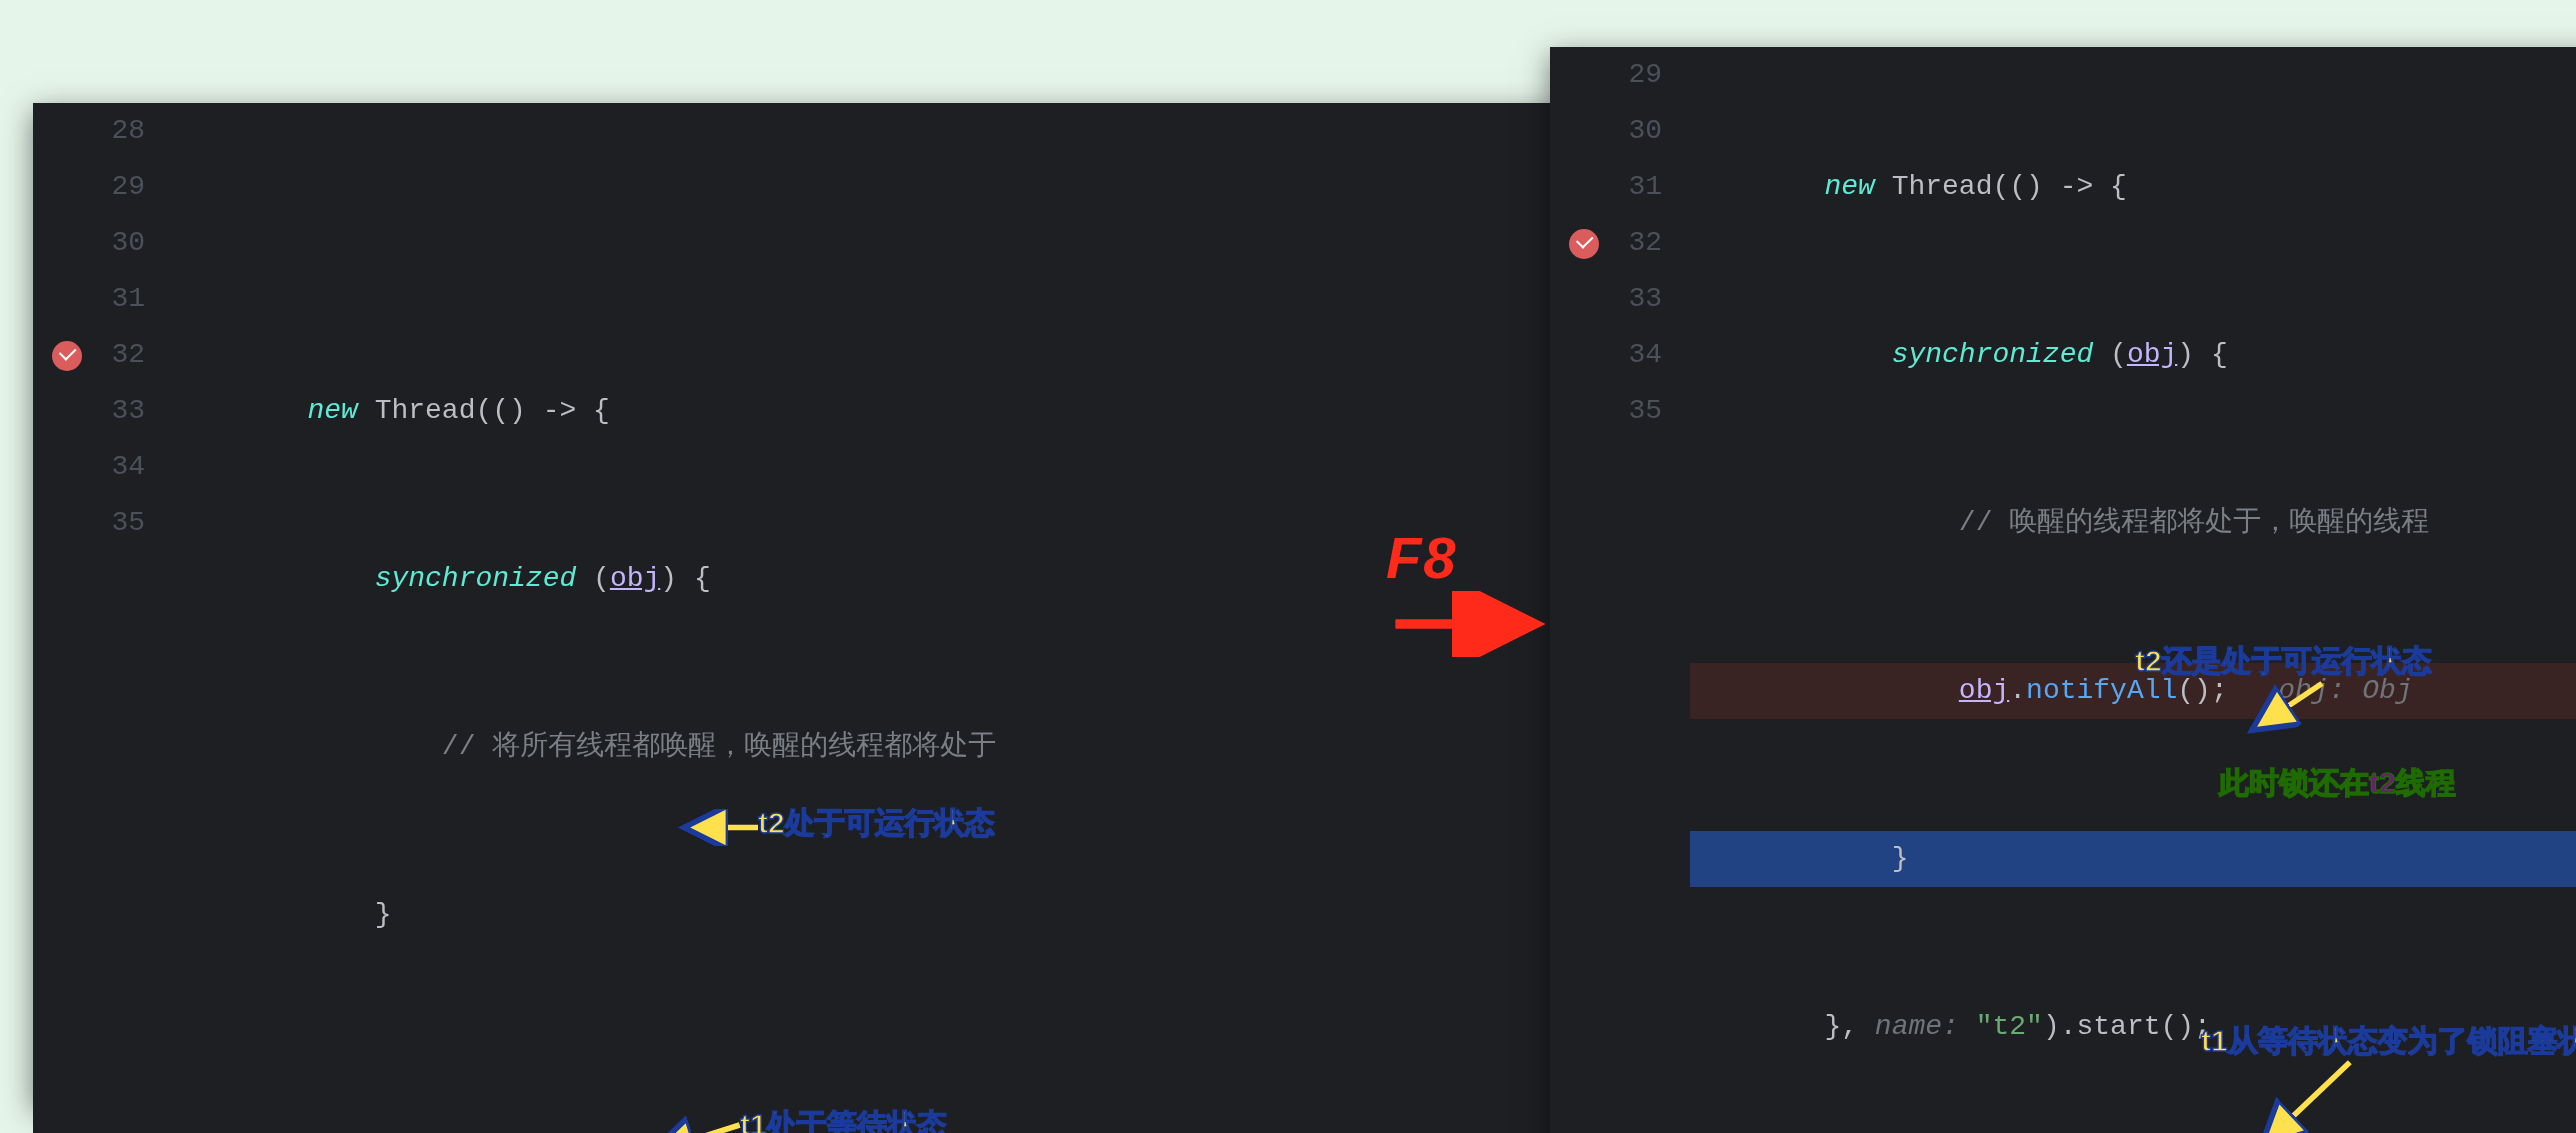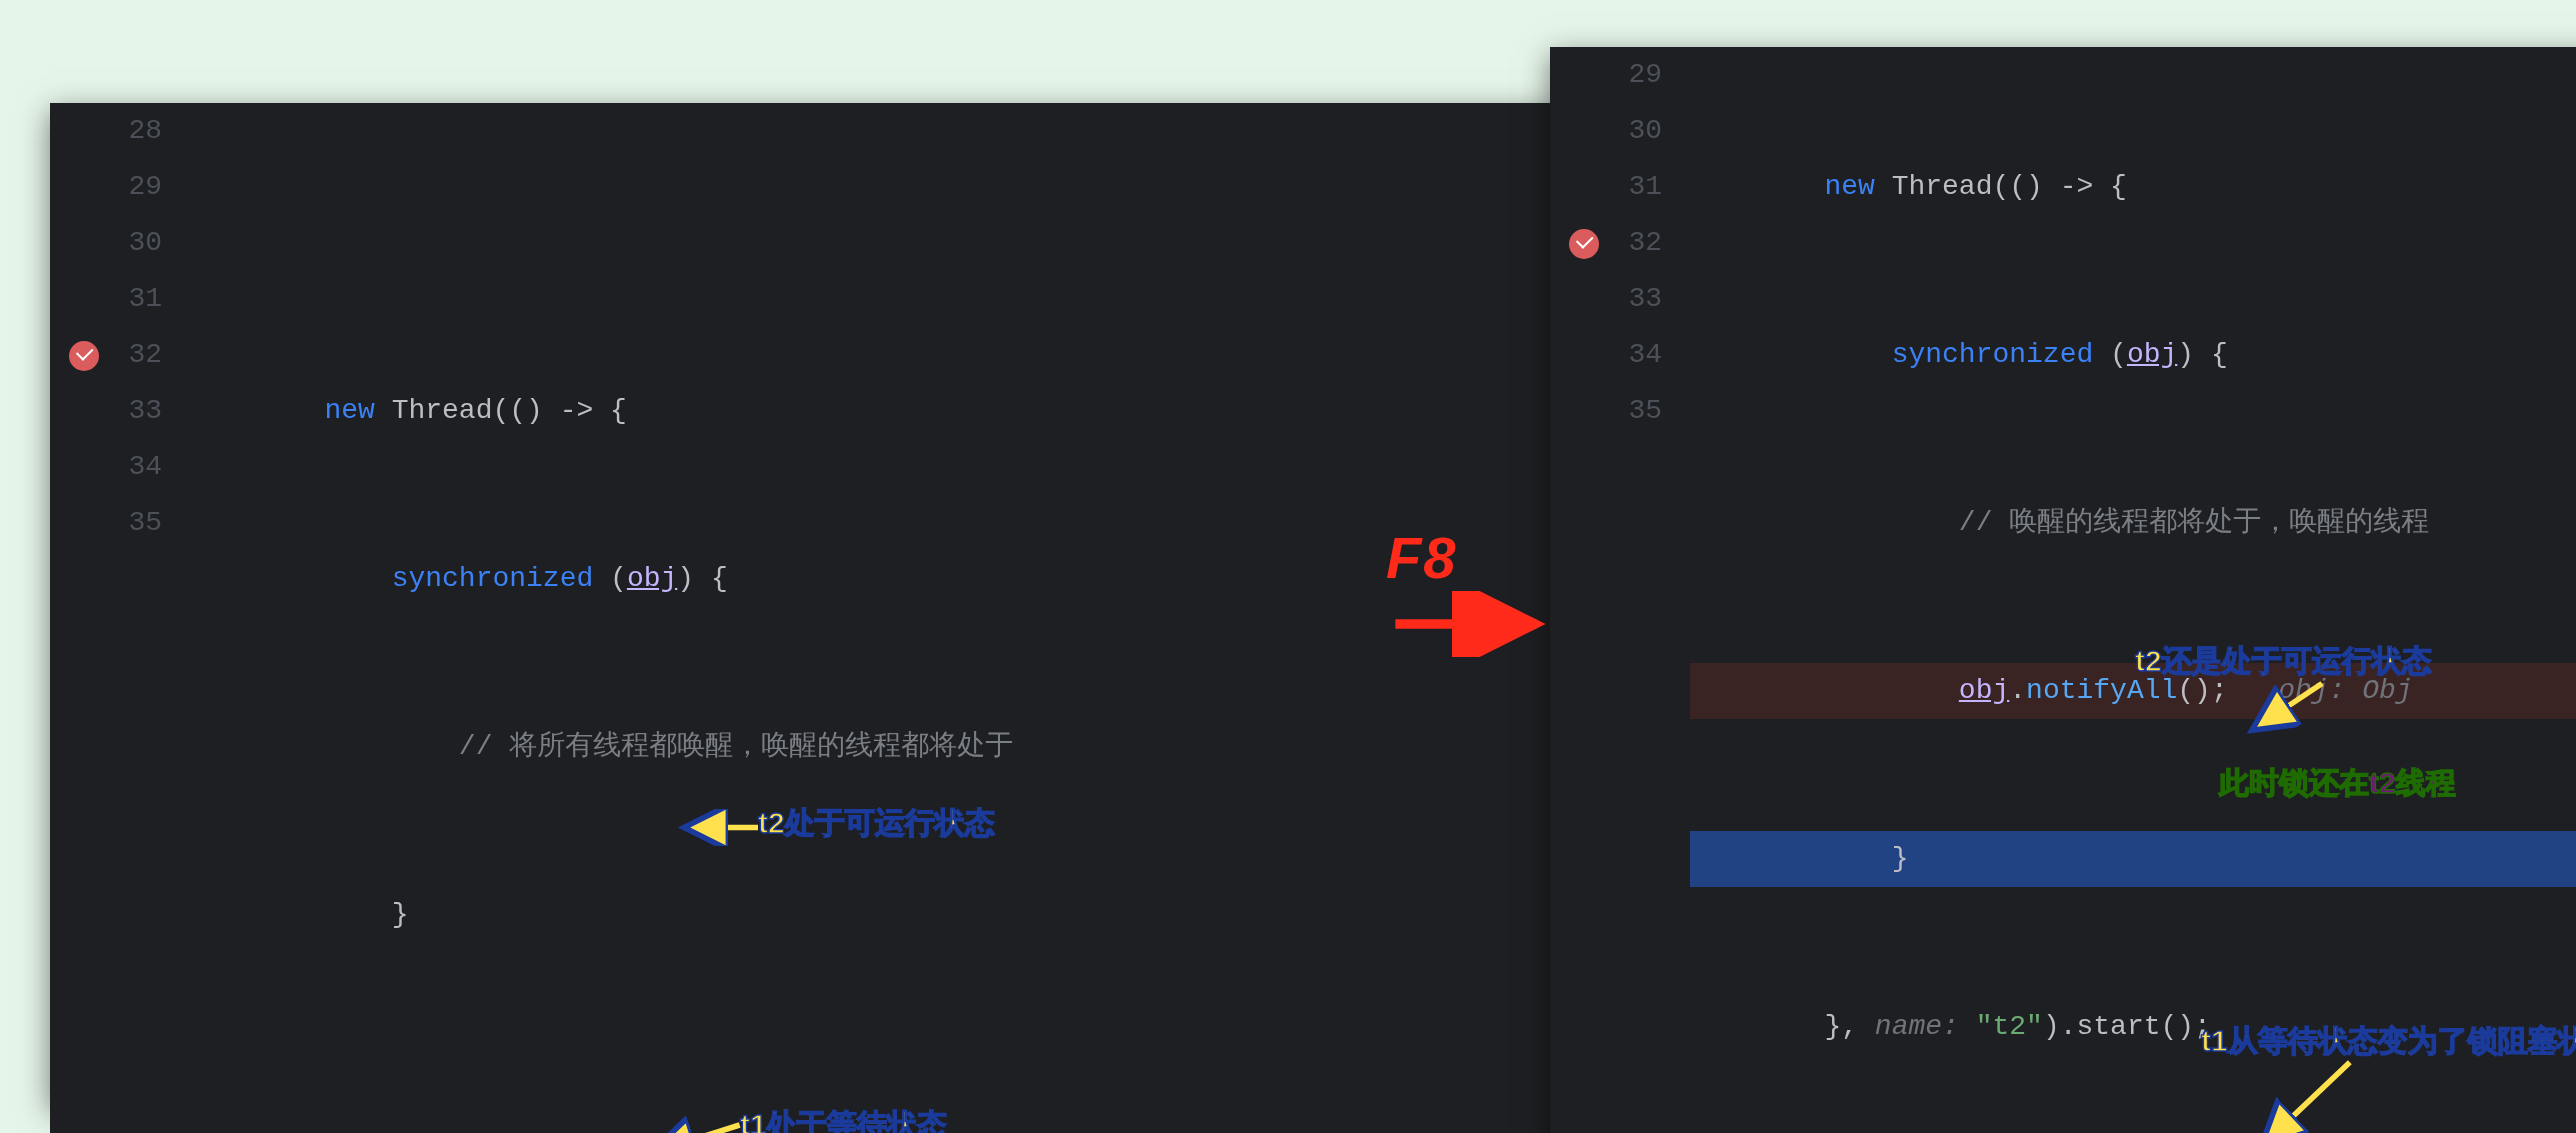--- a/index.html
+++ b/index.html
@@ -14,21 +14,21 @@
     overflow: hidden;
   }
 
   .ide-window {
     position: absolute;
     background: #1e1f22;
     box-shadow: 0 7.5px 28px rgba(0,0,0,0.5);
     display: flex;
     flex-direction: column;
   }
-  .ide-left  { left: 50px;  top: 103px; width: 1537px; height: 1002px; }
+  .ide-left  { left: 33px;  top: 103px; width: 1537px; height: 1002px; }
   .ide-right { left: 1550px; top: 47px;  width: 1348px; height: 1217px; }
 
   
   .editor {
     background: #1e1f22;
     font-size: 28px;
     line-height: 56px;
     display: flex;
     position: relative;
   }
@@ -46,21 +46,21 @@
   }
   .bp-icon::after {
     content: ""; position: absolute; left: 7.5px; top: 5.6px;
     width: 13px; height: 7.5px; border-left: 2.8px solid #fff;
     border-bottom: 2.8px solid #fff; transform: rotate(-45deg);
   }
   .code { flex: 1; white-space: pre; }
   .code .row { height: 56px; overflow: hidden; }
   .hl-exec { background: #214283; }
   .hl-bp   { background: #3a2323; }
-  .kw   { color: #3b82f6; }
+  .kw   { color: #5eead4; font-style: italic; }
   .fn   { color: #56a8f5; text-align: center; }
   .ident{ color: #c4b5fd; text-decoration: underline; }
   .str  { color: #6aab73; }
   .cmt  { color: #7a7e85; font-style: normal; }
   .hint { color: #6f737a; font-style: italic; }
   .punct{ color: #bcbec4; }
 
   .underline-bar { height: 4.7px; background: #3574f0; }
 
   

